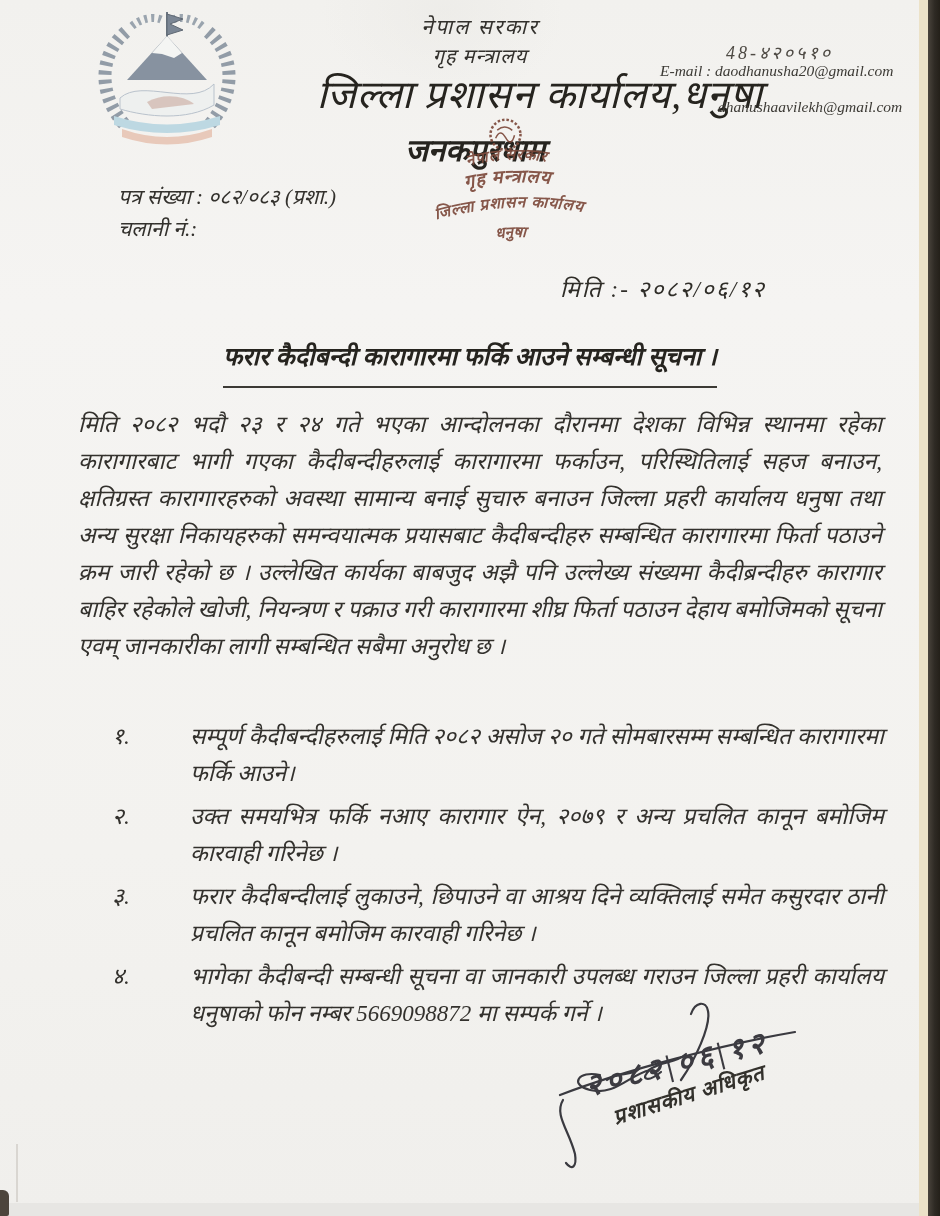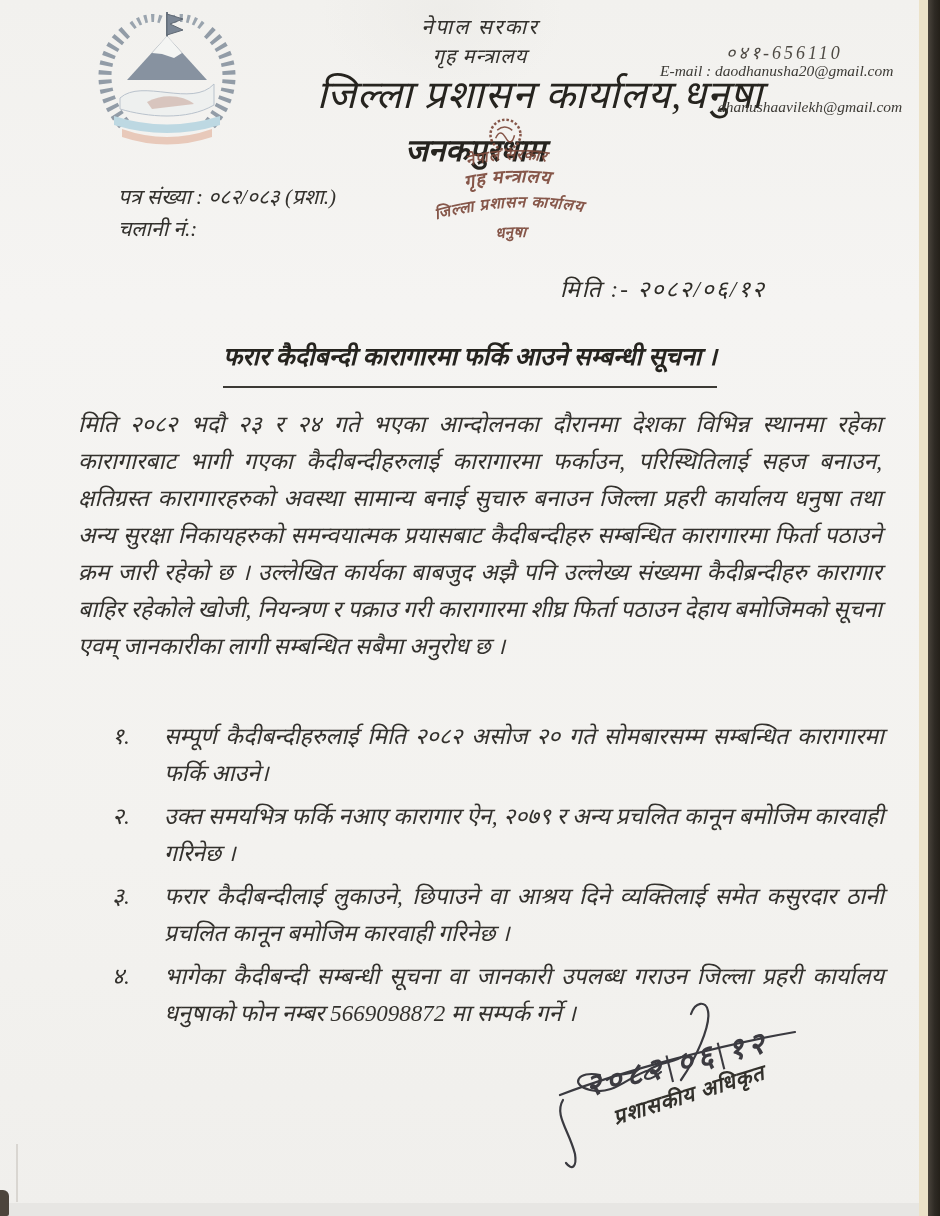--- a/index.html
+++ b/index.html
@@ -39,21 +39,21 @@
 
   .heading{left:90px;top:338px;width:760px;font-size:25px;font-weight:bold;color:#26241f;}
   .heading span{border-bottom:2px solid #3c3a35;padding-bottom:16px;}
 
   .body-par{left:78px;top:406px;width:804px;font-size:23px;line-height:37px;
     text-align:justify;color:#33312d;}
 
   .notice-list{left:112px;top:718px;width:772px;font-size:23px;line-height:37px;}
   .n-item{display:flex;margin-bottom:6px;}
   .n-num{width:52px;flex:0 0 52px;}
-  .n-text{flex:1;text-align:justify;}
+  .n-text{flex:1;text-align:justify;margin-left:26px;}
 
   .stamp{left:396px;top:116px;width:210px;height:134px;transform:rotate(-3deg);opacity:.92;}
   .stamp text{font-family:"Liberation Serif","DejaVu Serif",serif;font-weight:bold;}
 
   .sig-svg{left:545px;top:998px;width:280px;height:185px;}
   .sig-date{left:583px;top:1042px;font-size:30px;letter-spacing:5px;color:#3c3b41;
     transform:rotate(-14deg);font-weight:bold;}
   .sig-desig{left:610px;top:1080px;font-size:21px;font-weight:bold;color:#33312c;
     transform:rotate(-17deg);letter-spacing:1px;}
 </style>
@@ -77,21 +77,21 @@
     <path d="M 55,94 C 70,85 92,87 102,96 L 60,101 Z" fill="#c9a99c" opacity="0.6"></path>
     <path d="M 22,108 Q 75,125 128,108 L 128,117 Q 75,133 22,117 Z" fill="#bdd8e2"></path>
     <path d="M 30,121 Q 75,137 120,121 L 120,129 Q 75,144 30,129 Z" fill="#e8c9ba"></path>
   </svg>
 
   <div class="abs gov1 center">नेपाल सरकार</div>
   <div class="abs gov2 center">गृह मन्त्रालय</div>
   <div class="abs office-title center">जिल्ला प्रशासन कार्यालय,धनुषा</div>
   <div class="abs place center">जनकपुरधाम</div>
 
-  <div class="abs phone2">०४१-656110</div>
+  <div class="abs phone2">48-४२०५१०</div>
   <div class="abs email1">E-mail : daodhanusha20@gmail.com</div>
   <div class="abs email2">dhanushaavilekh@gmail.com</div>
 
   <div class="abs refno">पत्र संख्या : ०८२/०८३ (प्रशा.)</div>
   <div class="abs dispatch">चलानी नं.:</div>
 
   <svg class="abs stamp" viewBox="0 0 210 134">
     <defs>
       <path id="sp1" d="M 58,52 Q 112,36 166,52"></path>
       <path id="sp2" d="M 36,78 Q 112,56 188,78"></path>

